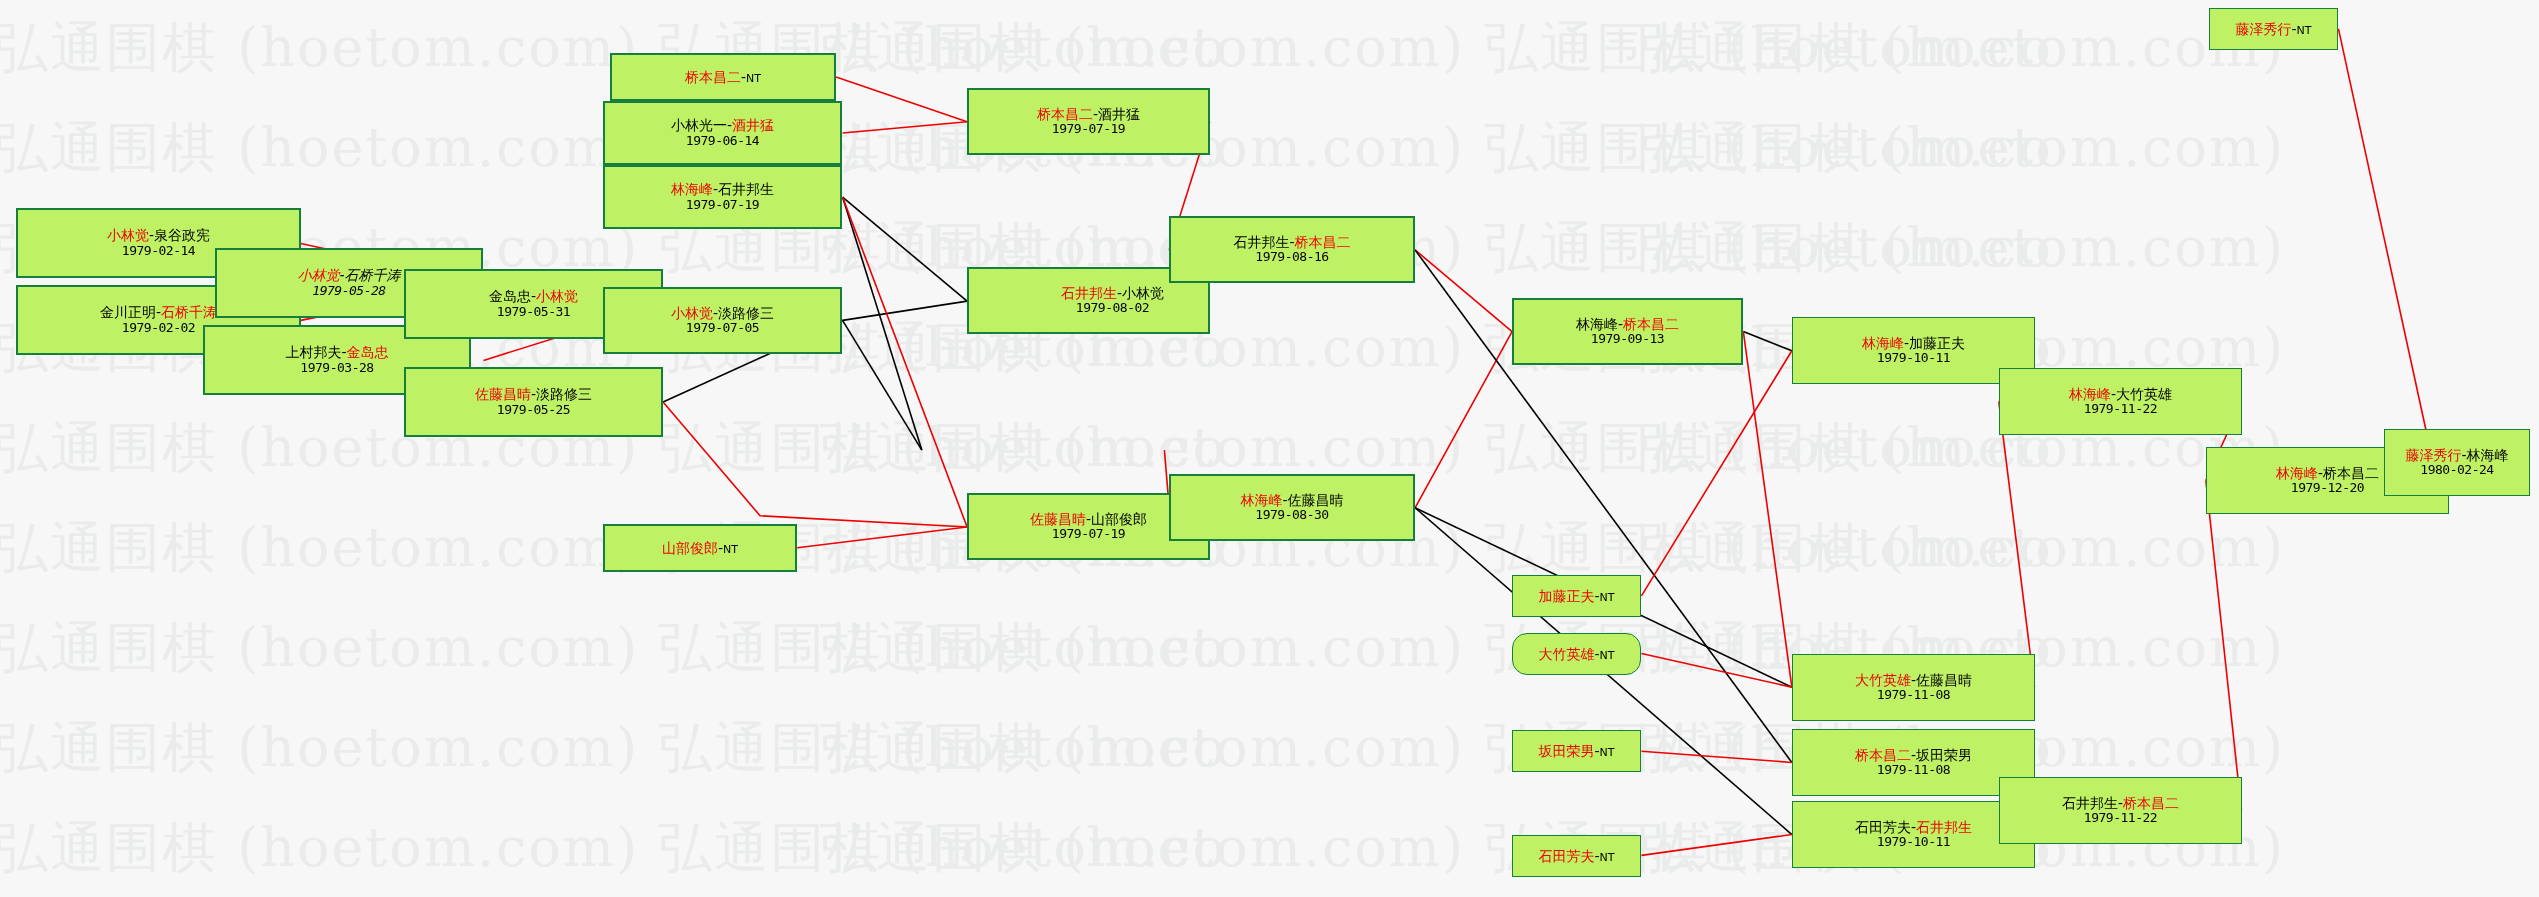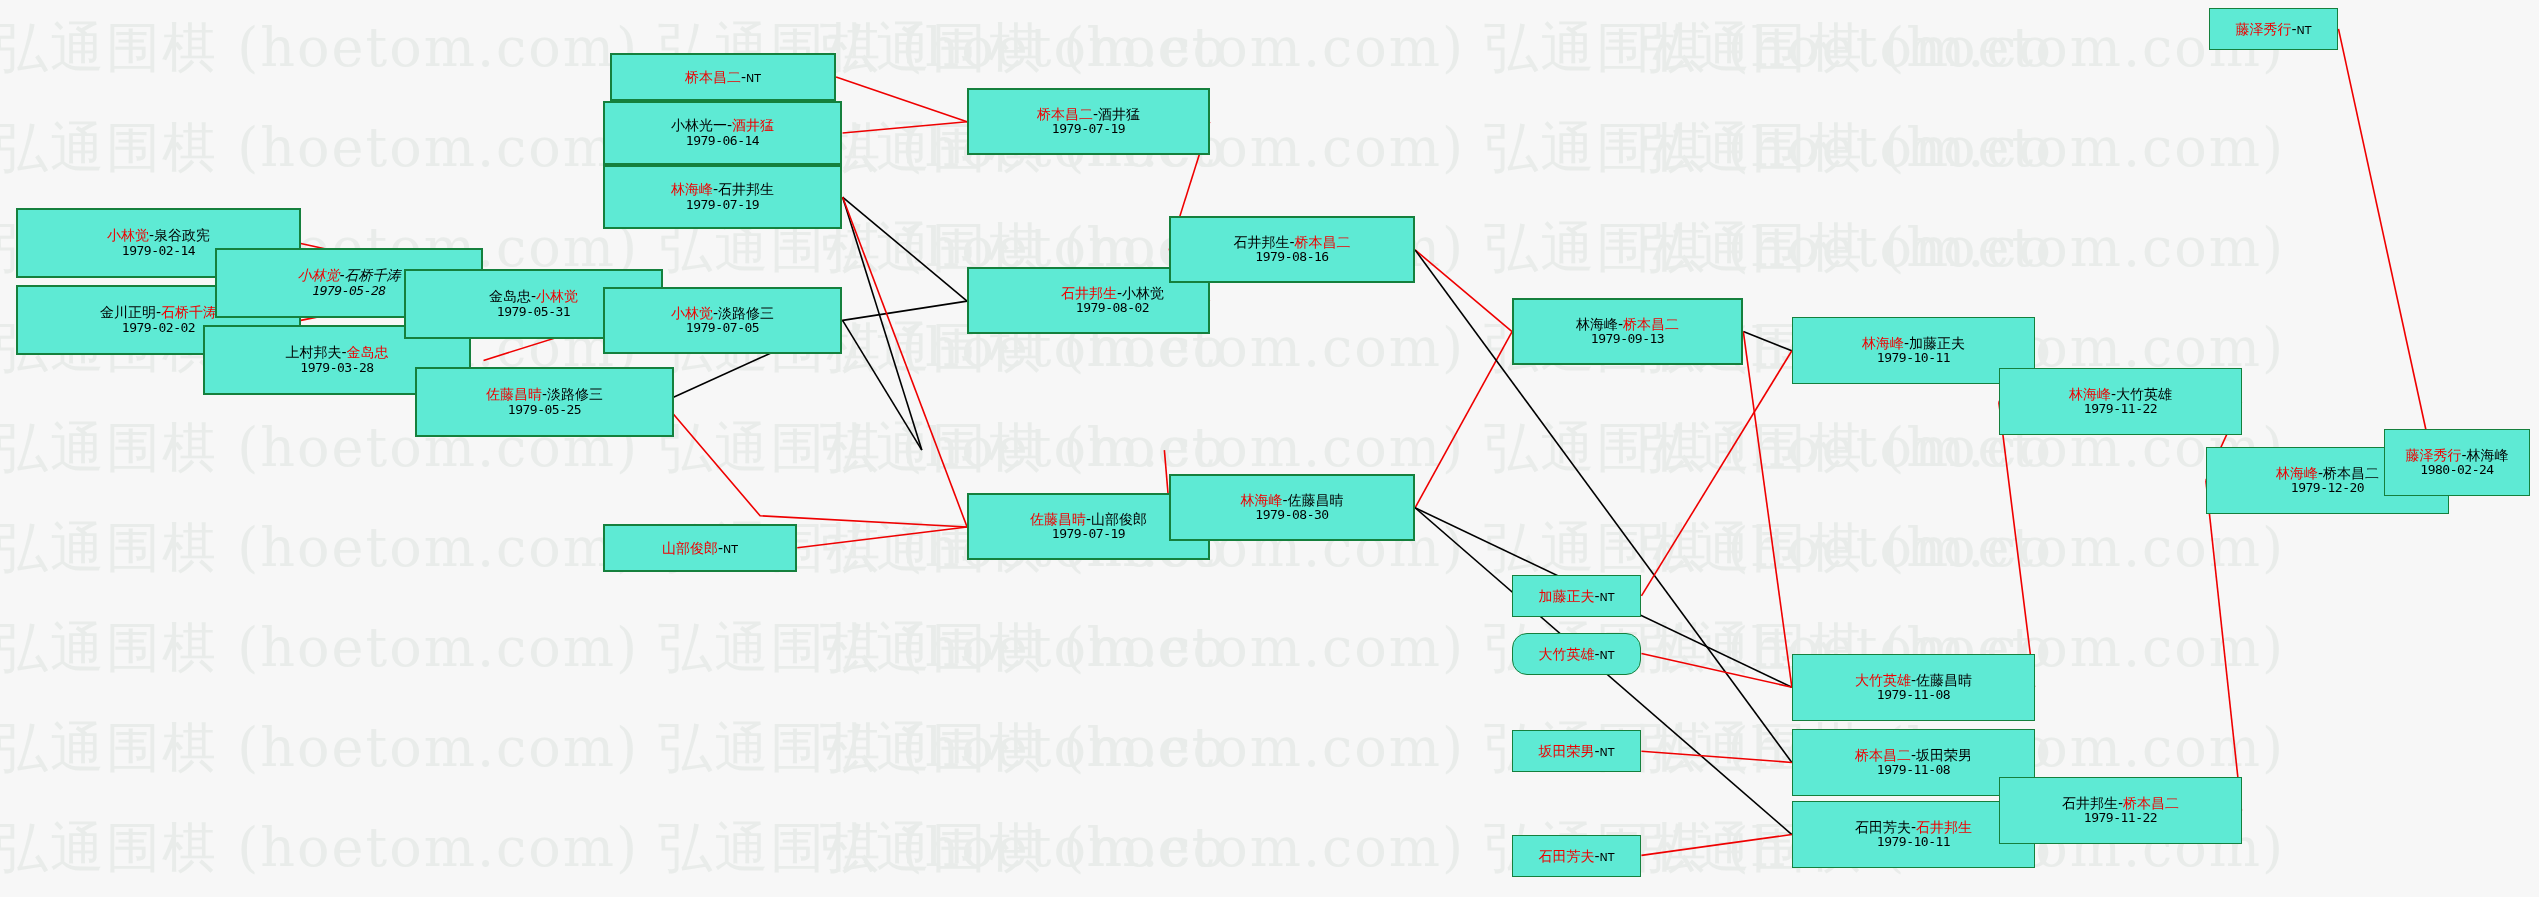--- a/index.html
+++ b/index.html
@@ -16,21 +16,21 @@
     font-size:54px;
     color:#e9ecea;
     white-space:nowrap;
     letter-spacing:2px;
   }
   #edges{position:absolute;left:0;top:0;width:2539px;height:897px;z-index:1;}
   #nodes{position:absolute;left:0;top:0;width:2539px;height:897px;z-index:2;}
   .node{
     position:absolute;
     box-sizing:border-box;
-    background:#5eead4;
+    background:#bef264;
     border:2px solid #15803d;
     text-align:center;
     font-family:"DejaVu Sans","Liberation Sans",sans-serif;
     display:flex;
     flex-direction:column;
     align-items:center;
     justify-content:center;
     line-height:1.15;
   }
   .node.thin{border-width:1px;}
@@ -136,21 +136,21 @@
       <div class="dt">1979-05-28</div>
     </div>
     <div class="node" style="left: 203px; top: 325px; width: 268px; height: 70px;">
       <div class="ttl"><span class="">上村邦夫</span><span>-</span><span class="r">金岛忠</span></div>
       <div class="dt">1979-03-28</div>
     </div>
     <div class="node" style="left: 404px; top: 269px; width: 259px; height: 70px;">
       <div class="ttl"><span class="">金岛忠</span><span>-</span><span class="r">小林觉</span></div>
       <div class="dt">1979-05-31</div>
     </div>
-    <div class="node" style="left: 404px; top: 367px; width: 259px; height: 70px; margin-left: 11px;">
+    <div class="node" style="left: 404px; top: 367px; width: 259px; height: 70px;">
       <div class="ttl"><span class="r">佐藤昌晴</span><span>-</span><span class="">淡路修三</span></div>
       <div class="dt">1979-05-25</div>
     </div>
     <div class="node" style="left: 610px; top: 53px; width: 226px; height: 48px;">
       <div class="ttl"><span class="r">桥本昌二</span><span>-</span><span class="nt">NT</span></div>
     </div>
     <div class="node" style="left: 603px; top: 101px; width: 239px; height: 64px;">
       <div class="ttl"><span class="">小林光一</span><span>-</span><span class="r">酒井猛</span></div>
       <div class="dt">1979-06-14</div>
     </div>

